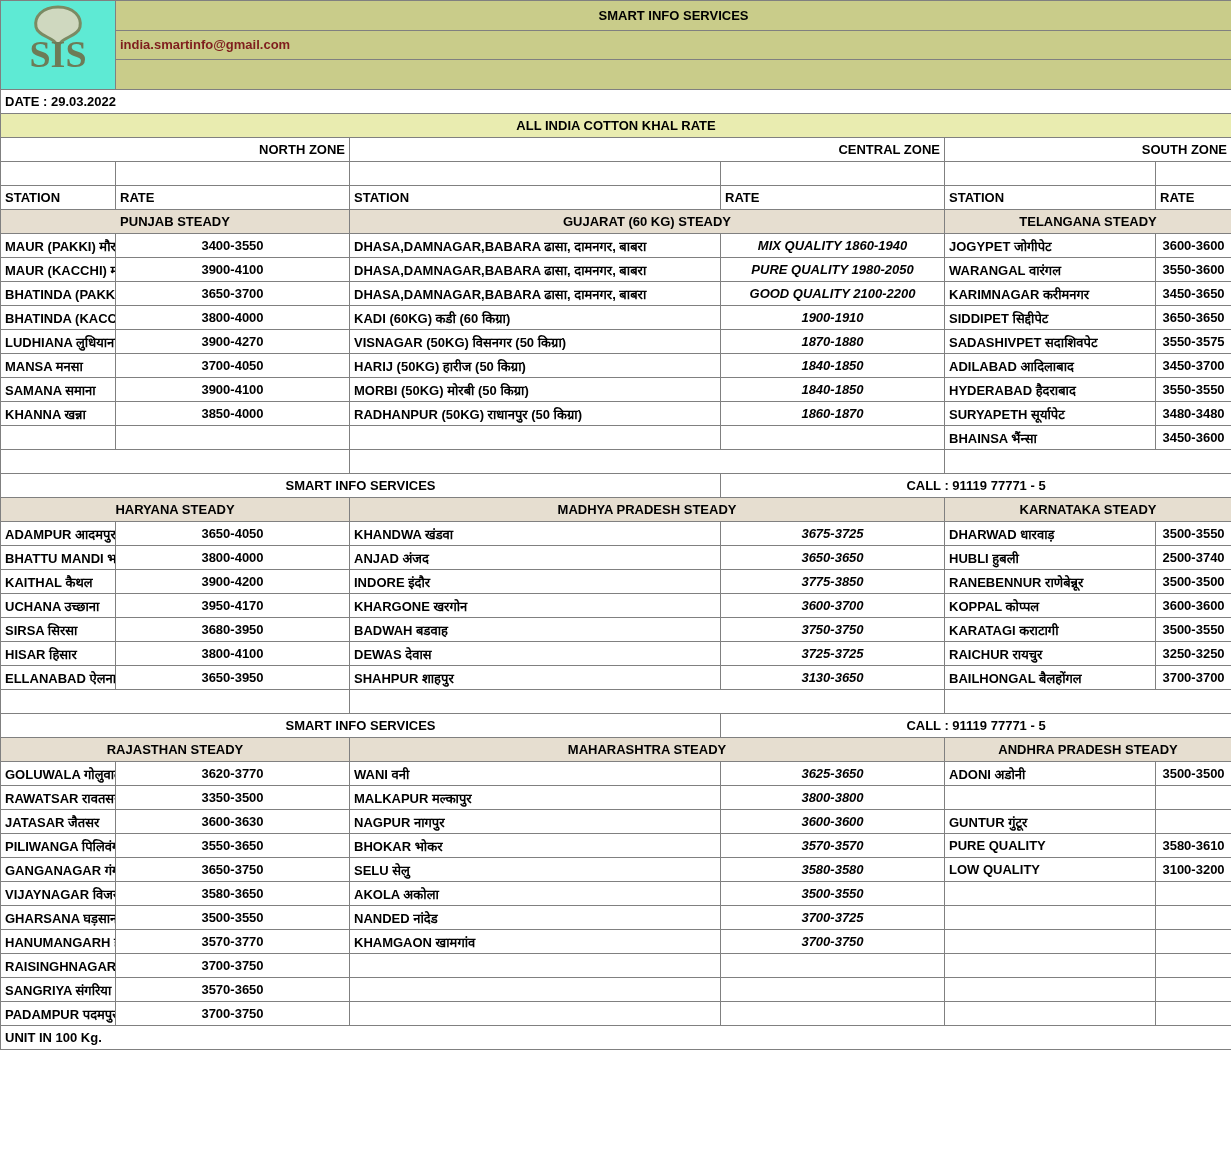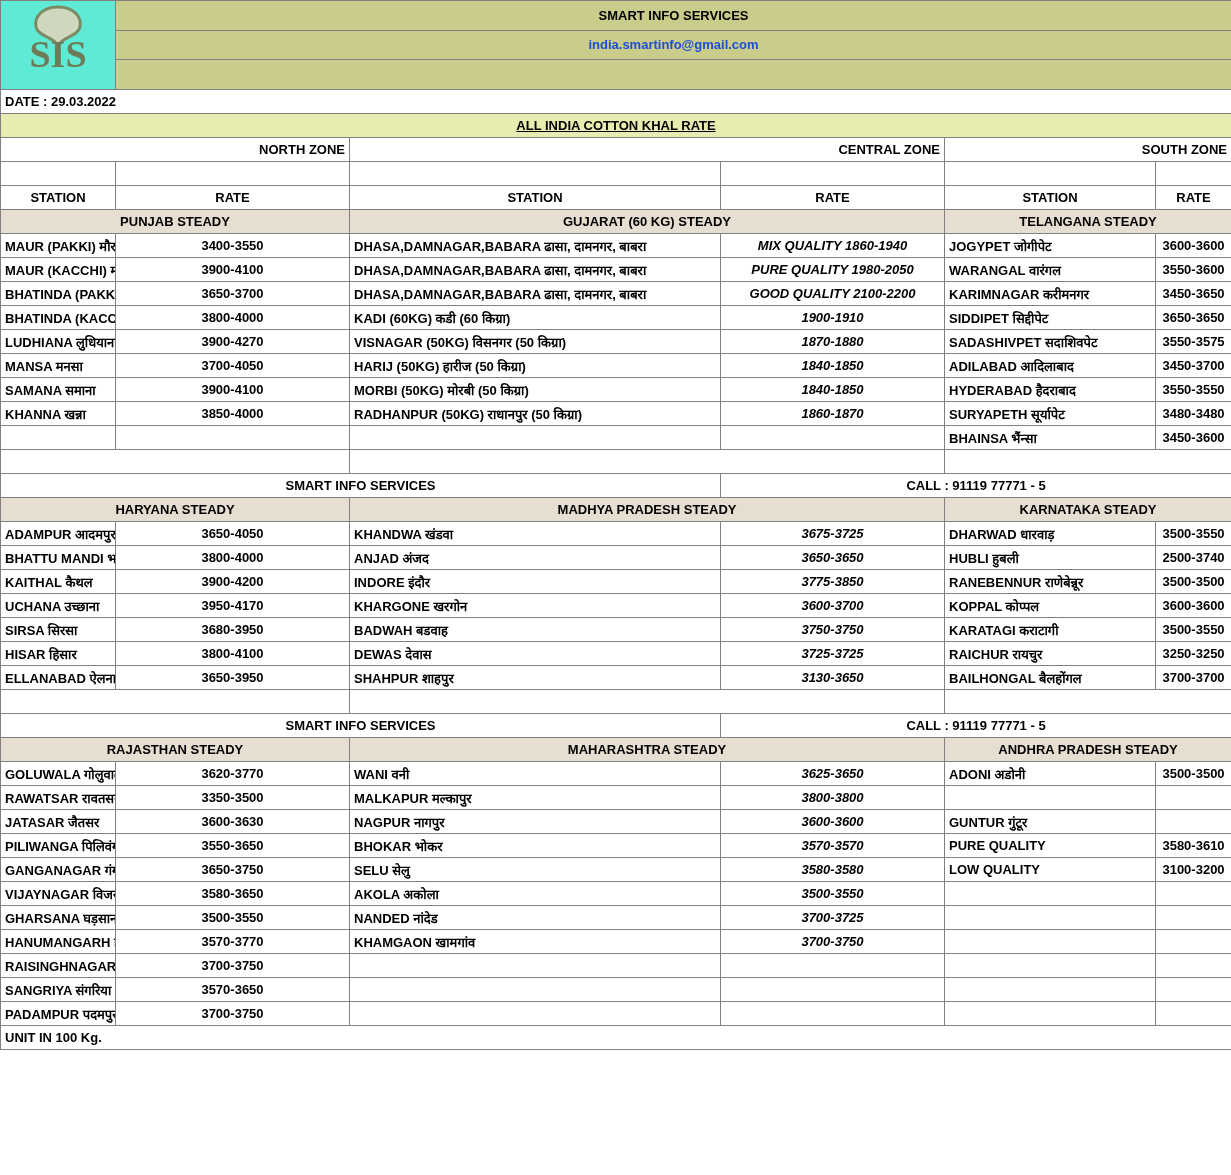--- a/index.html
+++ b/index.html
@@ -4,26 +4,26 @@
 <style>
   html,body{margin:0;padding:0;background:#fff;}
   body{font-family:"Liberation Sans", sans-serif;color:#000;}
   .sheet{width:1231px;height:1175px;box-sizing:border-box;position:relative;}
   table.main{border-collapse:collapse;table-layout:fixed;width:1231px;}
   table.main td{border:1px solid #808080;padding:0 4px;font-size:13px;height:23px;vertical-align:middle;overflow:hidden;white-space:nowrap;}
   
   .hdr-logo{width:115px;height:100px;border:1px solid #808080;box-sizing:border-box;background:#5eead4;position:relative;text-align:right;}
   .logo-wrap{width:100%;height:100%;display:flex;align-items:center;justify-content:center;}
   .hdr-title{background:#c9cc8a;text-align:center;font-weight:bold;font-size:20px;}
-  .hdr-mail{background:#c9cc8a;text-align:center;font-weight:bold;font-size:18px;color:#1d4ed8;}
+  .hdr-mail{background:#c9cc8a;font-weight:bold;font-size:18px;color:#7f1d1d;}
   .hdr-blank{background:#c9cc8a;}
   .date-cell{font-weight:bold;font-size:14px;}
-  .bigtitle{background:#e9ecb0;text-align:center;font-weight:bold;font-size:24px;height:36px;text-decoration:underline;}
+  .bigtitle{background:#e9ecb0;text-align:center;font-weight:bold;font-size:24px;height:36px;}
   .zone{text-align:right;font-weight:bold;font-size:18px;height:30px;}
-  .colhead{text-align:center;font-weight:bold;font-size:17px;height:28px;margin-top:7px;}
+  .colhead{text-align:left;font-weight:bold;font-size:17px;height:28px;margin-top:7px;}
   .statehead{background:#e6ded0;text-align:center;font-weight:bold;font-size:17px;height:27px;}
   .rowtxt{font-size:12.5px;font-weight:bold;}
   .rate{text-align:center;font-weight:bold;font-size:12.5px;}
   .mid{text-align:center;font-weight:bold;font-size:13px;font-style:italic;}
   .sis{text-align:center;font-weight:bold;font-size:15px;}
   .call{text-align:center;font-weight:bold;font-size:15px;}
   .spacer td{height:14px;border:1px solid #808080;}
   .emptyrow td{height:23px;}
   .unit{font-weight:bold;font-size:15px;height:24px;}
   .indent{padding-left:26px;}

